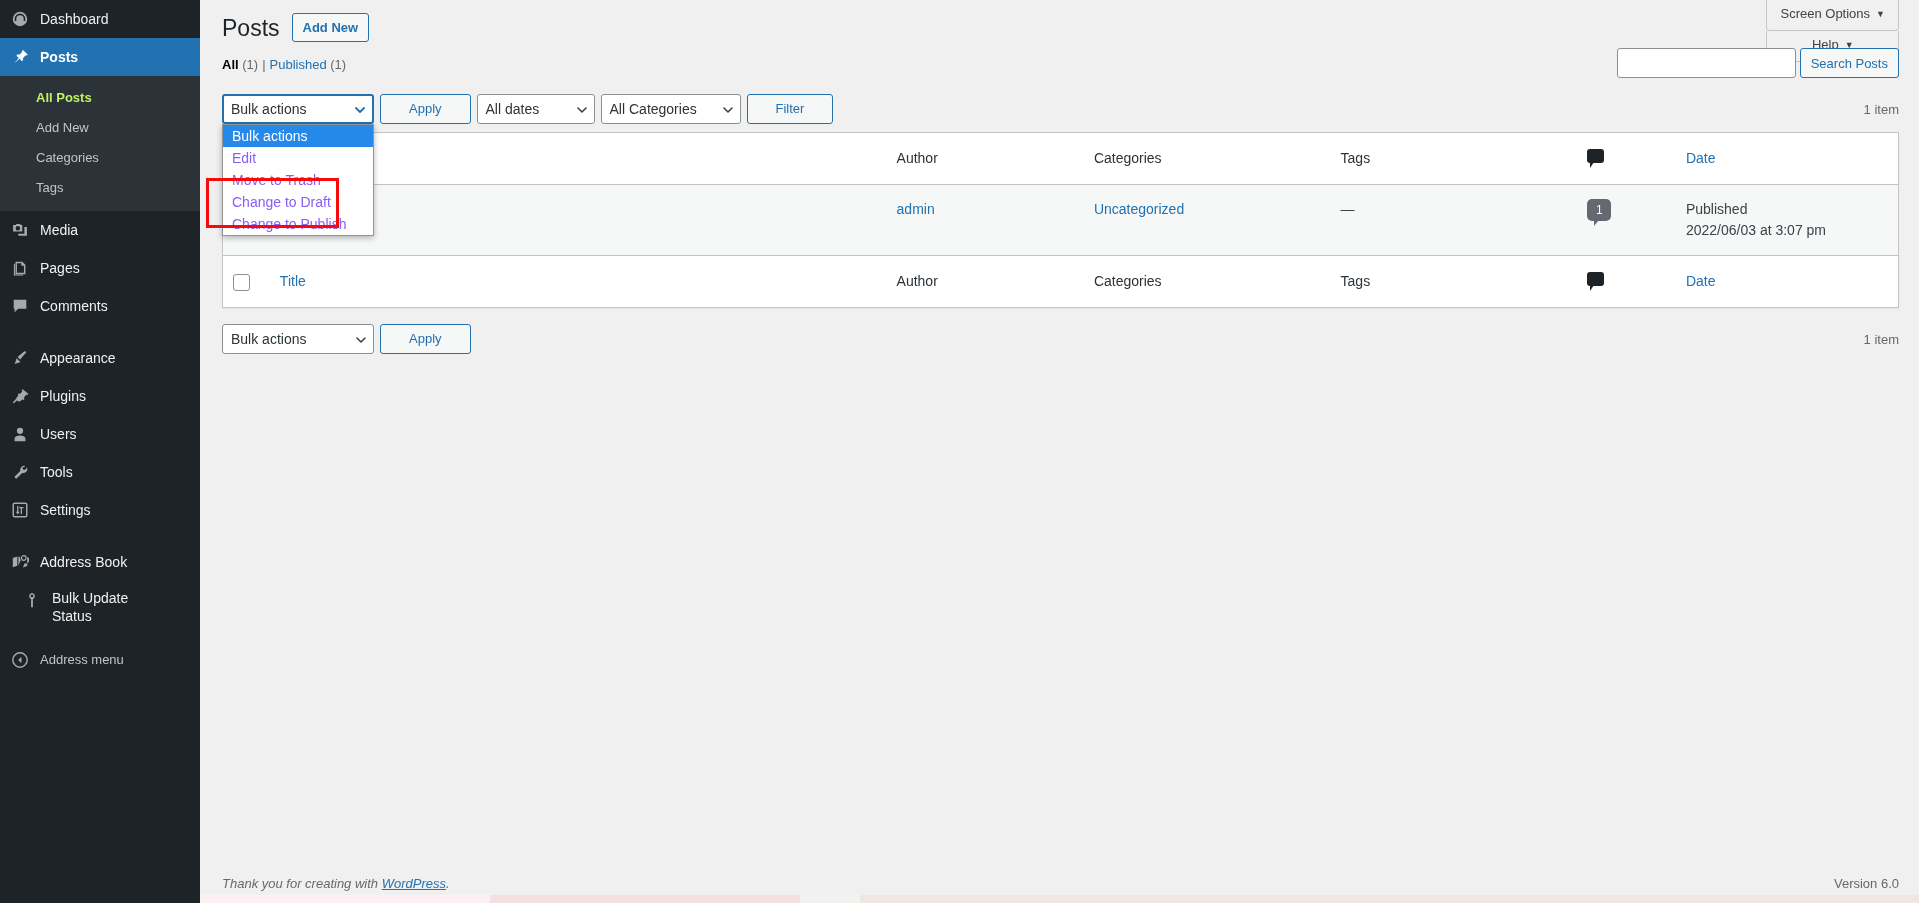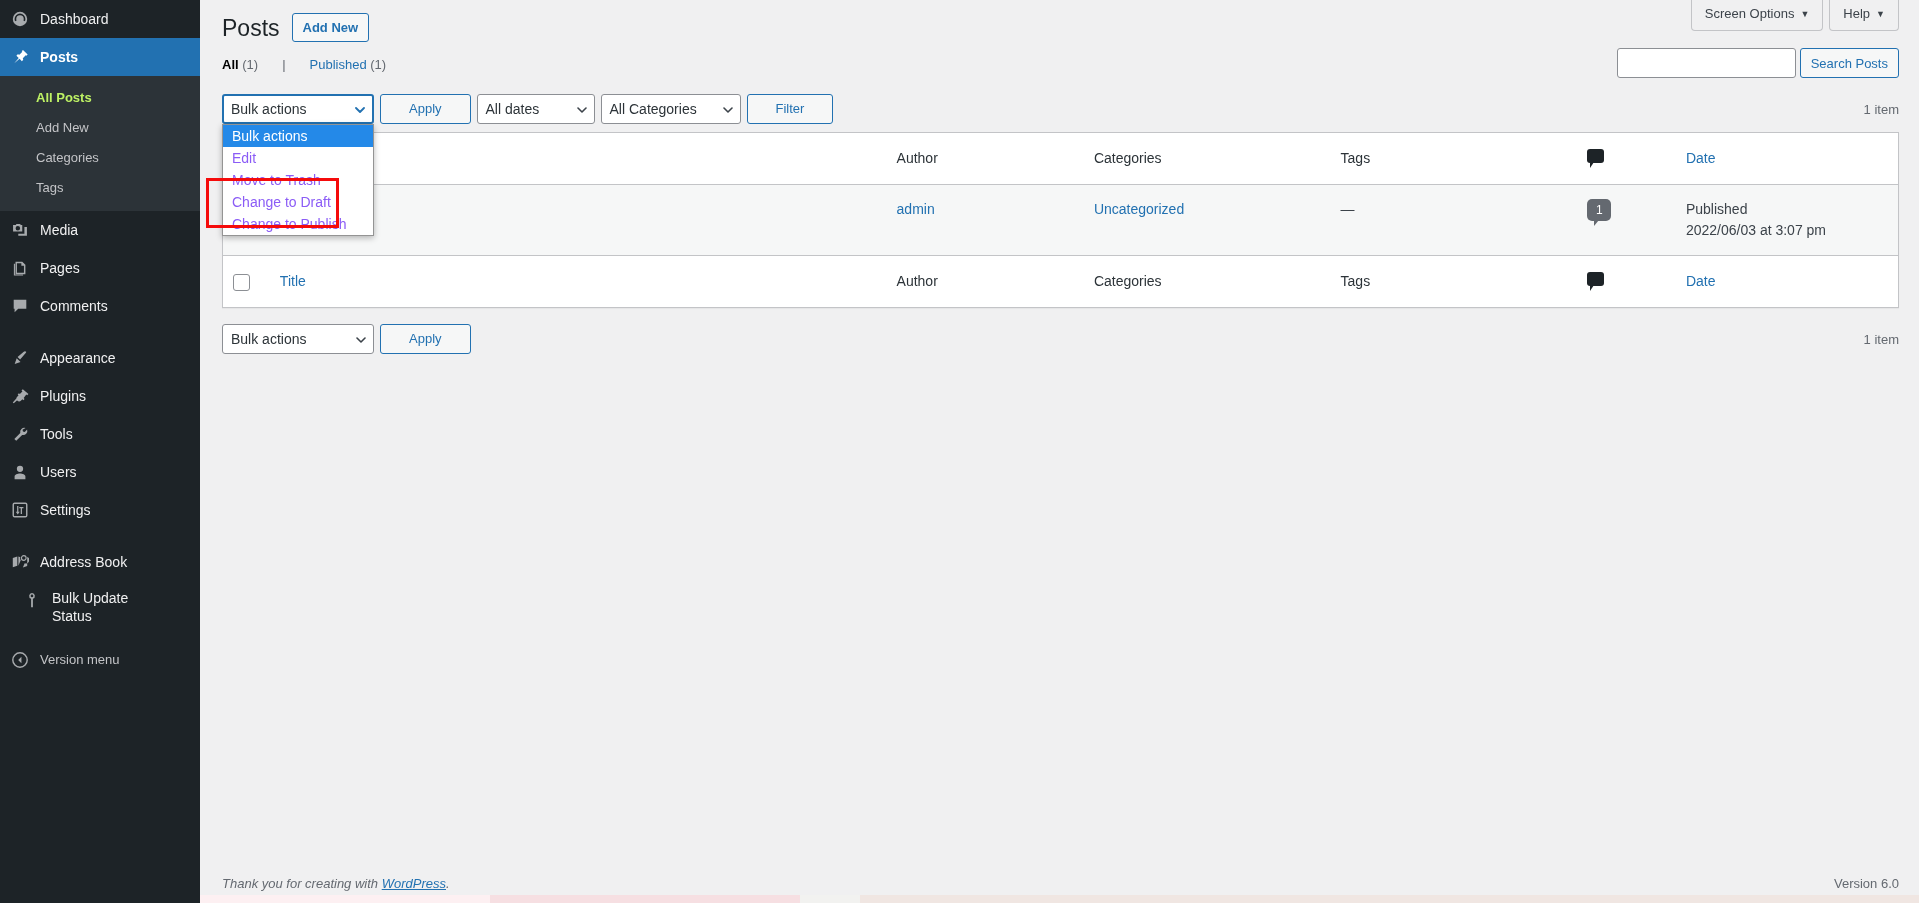--- a/index.html
+++ b/index.html
@@ -70,21 +70,21 @@
   }
 
   
   #wpbody {
     position: absolute; left: 200px; top: 0;
     width: 1719px; height: 903px;
     background: #f0f0f1;
   }
   .meta-box-btns {
     position: absolute; right: 20px; top: 0;
-    display: flex; gap: 0;
+    display: flex; gap: 0; flex-direction: column;
   }
   .scr-btn {
     background: #f0f0f1;
     border: 1px solid #c3c4c7;
     border-top: none;
     border-radius: 0 0 4px 4px;
     padding: 6px 13px 7px;
     font-size: 13px; line-height: 16px;
     color: #3c434a;
     cursor: pointer;
@@ -119,21 +119,21 @@
     position: relative; top: 1px;
   }
 
   .subsubsub {
     margin: 8px 0 12px 0;
     padding: 0;
     list-style: none;
     font-size: 13px;
     line-height: 2;
     color: #646970;
-    display: flex; align-items: center; gap: 20px;
+    display: flex; align-items: center;
   }
   .subsubsub li { display: inline; }
   .subsubsub a { text-decoration: none; color: #2271b1; cursor: pointer; }
   .subsubsub a.current { color: #000; font-weight: 600; }
   .subsubsub .count { color: #646970; }
   .subsubsub .divider { color: #646970; padding: 0 4px; }
 
   
   .search-box {
     position: absolute; right: 20px; top: 48px;
@@ -435,33 +435,33 @@
         <svg width="18" height="18" viewBox="0 0 20 20" fill="currentColor">
             <path d="M13.1 2.6 11.7 4l1 1-2.9 2.9-1-1-1.4 1.4 1 1-1.5 1.5a3 3 0 004.3 4.3l1.5-1.5 1 1 1.4-1.4-1-1L17 8.3l1 1 1.4-1.4zM6.4 12.2 2 17.3 3.1 18l5-4.3z"></path>
           </svg>
       </span>
       <span class="mlabel">Plugins</span>
     </div>
 
     <div class="menu-top">
       <span class="menu-icon">
         <svg width="18" height="18" viewBox="0 0 20 20" fill="currentColor">
+            <path d="M10 10a3.5 3.5 0 10-3.5-3.5A3.5 3.5 0 0010 10zm0 1.6c-2.8 0-6 1.4-6 3.3V18h12v-3.1c0-1.9-3.2-3.3-6-3.3z"></path>
+          </svg>
+      </span>
+      <span class="mlabel">Users</span>
+    </div>
+
+    <div class="menu-top">
+      <span class="menu-icon">
+        <svg width="18" height="18" viewBox="0 0 20 20" fill="currentColor">
             <path d="M16.2 3.4a4.6 4.6 0 00-5.9 5.5l-6.6 6.6 2.1 2.1 6.6-6.6a4.6 4.6 0 005.5-5.9l-2.6 2.6-2-.5-.5-2z"></path>
           </svg>
       </span>
       <span class="mlabel">Tools</span>
-    </div>
-
-    <div class="menu-top">
-      <span class="menu-icon">
-        <svg width="18" height="18" viewBox="0 0 20 20" fill="currentColor">
-            <path d="M10 10a3.5 3.5 0 10-3.5-3.5A3.5 3.5 0 0010 10zm0 1.6c-2.8 0-6 1.4-6 3.3V18h12v-3.1c0-1.9-3.2-3.3-6-3.3z"></path>
-          </svg>
-      </span>
-      <span class="mlabel">Users</span>
     </div>
 
     <div class="menu-top">
       <span class="menu-icon">
         <svg width="18" height="18" viewBox="0 0 20 20" fill="currentColor">
             <rect x="2.5" y="2.5" width="15" height="15" rx="1.5" fill="none" stroke="currentColor" stroke-width="1.6"></rect>
             <path d="M6.8 5.6v6.3H5.3l2.2 3 2.2-3H8.2V5.6zM12.2 14.4V8.1h1.6V6.7h-4.6v1.4h1.6v6.3z"></path>
           </svg>
       </span>
       <span class="mlabel">Settings</span>
@@ -490,21 +490,21 @@
 
     <div class="menu-sep" style="height:8px;"></div>
 
     <div class="menu-top">
       <span class="menu-icon">
         <svg width="18" height="18" viewBox="0 0 20 20" fill="currentColor">
             <circle cx="10" cy="10" r="8" fill="none" stroke="currentColor" stroke-width="1.6"></circle>
             <path d="M11.6 6.5 8 10l3.6 3.5z"></path>
           </svg>
       </span>
-      <span class="mlabel collapse">Version menu</span>
+      <span class="mlabel collapse">Address menu</span>
     </div>
 
   </div>
 
   <div id="wpbody">
 
     <div class="meta-box-btns">
       <button class="scr-btn">
         <span>Screen Options</span><span class="caret">▼</span>
       </button>

